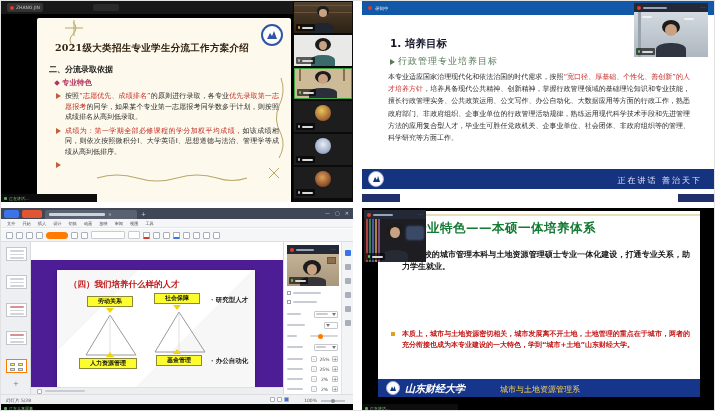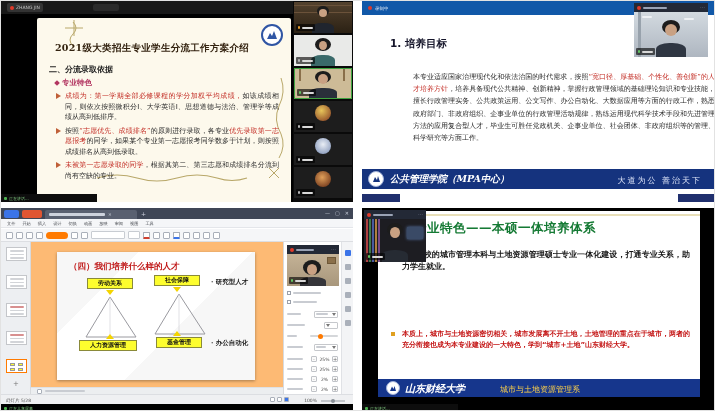--- a/index.html
+++ b/index.html
@@ -41,42 +41,42 @@
   .tile { position:absolute; left:1px; width:58px; height:31px; background:#1d1d1d; overflow:hidden; }
   .avatar { position:absolute; left:50%; top:4px; transform:translateX(-50%); width:16px; height:16px; border-radius:50%; }
   .statusline { position:absolute; left:0; bottom:0; height:8px; background:#0d0d0d; display:flex; align-items:center; gap:2px; padding:0 3px; font-size:4px; color:#7ec87e; }
   .statusdot { width:3px; height:3px; border-radius:1px; background:#4caf50; }
   
   .tr { left:361px; top:0; width:354px; height:201px; background:#fff; }
   .tr-strip { position:absolute; left:0; top:0; right:0; height:14px; background:#1158a8; display:flex; align-items:center; gap:3px; padding:0 6px; color:#e8eef8; font-size:4.5px; }
   .tr-head { position:absolute; left:28px; top:36px; font-size:10.5px; font-weight:bold; color:#15152a; }
   .tr-subhead { position:absolute; left:28px; top:54px; font-size:9px; color:#567a58; letter-spacing:1px; display:flex; align-items:center; gap:3px; }
   .tr-subarrow { width:0; height:0; border-left:5px solid #567a58; border-top:3px solid transparent; border-bottom:3px solid transparent; }
-  .tr-para { position:absolute; left:26px; top:70px; width:302px; font-size:7px; line-height:12.2px; text-align:justify;margin-left:25px; }
+  .tr-para { position:absolute; left:26px; top:70px; width:302px; font-size:7px; line-height:12.2px; text-align:justify; }
   .tr-footer { position:absolute; left:0; right:0; top:168px; height:20px; background:#15337e; }
   .tr-footer-dept { position:absolute; left:28px; top:4px; font-size:9.5px; font-weight:bold; font-style:italic; color:#fff; font-family:"DejaVu Serif", serif; }
   .tr-footer-motto { position:absolute; right:14px; top:6px; font-size:8px; color:#dfe6fa; letter-spacing:2px; font-family:"DejaVu Serif", serif; }
   .tr-cornertab { position:absolute; bottom:0; width:38px; height:8px; background:#20306e; }
   .tr-cam { position:absolute; left:272px; top:2px; width:74px; height:54px; background:#10131a; }
   .tr-cam-video { position:absolute; left:0; top:9px; right:0; bottom:0; background:linear-gradient(180deg,#d3dae0,#aeb6c0); overflow:hidden; }
   
   .bl { left:0; top:207px; width:352px; height:204px; background:#fff; }
   .bl-titlebar { position:absolute; left:0; top:0; right:0; height:11px; background:#3f4656; }
   .bl-tab-home { position:absolute; left:3px; top:2px; width:15px; height:8px; border-radius:2px; background:#3b74e8; }
   .bl-tab-red { position:absolute; left:21px; top:2px; width:20px; height:8px; border-radius:2px; background:#e05532; }
   .bl-tab-doc { position:absolute; left:44px; top:2px; width:92px; height:9px; border-radius:2px 2px 0 0; background:#596070; display:flex; align-items:center; gap:3px; padding:0 4px; color:#cdd2dc; font-size:4.5px; }
   .bl-plus { position:absolute; left:140px; top:2px; color:#c9cedb; font-size:6px; }
   .bl-winctl { position:absolute; right:4px; top:2px; display:flex; gap:5px; color:#c6ccd8; font-size:5px; }
   .bl-menurow { position:absolute; left:0; top:11px; right:0; height:9px; background:#f5f6f8; border-bottom:1px solid #e4e6ea; display:flex; align-items:center; gap:7px; padding-left:6px; font-size:4.2px; color:#474a50; }
   .bl-toolrow { position:absolute; left:0; top:21px; right:0; height:13px; background:#f5f6f8; border-bottom:1px solid #dcdee2; display:flex; align-items:center; gap:3px; padding:0 5px; }
   .ticon { width:7px; height:7px; border:1px solid #aab0ba; border-radius:1px; background:#fff; }
   .bl-thumbs { position:absolute; left:0; top:34px; width:30px; height:152px; background:#edeff2; border-right:1px solid #d8dadd; }
   .thumb { position:absolute; left:5px; width:21px; height:14px; background:#fff; border:1px solid #c4c6ca; }
   .thumb .bar { display:block; margin:2px auto 0; width:14px; height:1.5px; background:#d2d4d8; }
-  .bl-canvas { position:absolute; left:30px; top:34px; width:252px; height:145px; background:#fdba74; }
+  .bl-canvas { position:absolute; left:30px; top:52px; width:252px; height:145px; background:#4c1d95; }
   .bl-slide { position:absolute; left:26px; top:10px; width:198px; height:128px; background:#fff; box-shadow:0 1px 3px rgba(0,0,0,.35); }
   .bl-slide-title { position:absolute; left:12px; top:9px; font-size:8.5px; font-weight:bold; color:#c01818; }
   .ybox { position:absolute; background:#fdfd2e; border:1px solid #8a8a3a; font-size:6px; font-weight:bold; color:#111; display:flex; align-items:center; justify-content:center; }
   .yarrow-down { position:absolute; width:0; height:0; border-top:5px solid #f4d400; border-left:4px solid transparent; border-right:4px solid transparent; }
   .yarrow-up { position:absolute; width:0; height:0; border-bottom:5px solid #f4d400; border-left:4px solid transparent; border-right:4px solid transparent; }
   .talent { position:absolute; font-size:6.5px; font-weight:bold; color:#1a1a1a; }
   .bl-notesbar { position:absolute; left:30px; top:179px; width:252px; height:7px; background:#eceef0; border-top:1px solid #dfe1e4; display:flex; align-items:center; gap:3px; padding:0 6px; }
   .bl-panel { position:absolute; left:282px; top:34px; width:58px; height:152px; background:#fff; border-left:1px solid #d8dadd; }
   .prow { position:absolute; left:3px; right:3px; height:8px; display:flex; align-items:center; gap:2px; }
   .pselect { margin-left:auto; width:24px; height:7px; border:1px solid #c6c8cc; border-radius:1px; display:flex; align-items:center; justify-content:space-between; padding:0 1px; }
@@ -138,29 +138,28 @@
       </div>
       <div class="tl-title">2021级大类招生专业学生分流工作方案介绍</div>
       <div class="tl-section">二、分流录取依据</div>
       <div class="tl-sub">
         <span class="tl-diamond"></span>
         <span>专业特色</span>
       </div>
       <div class="tl-bullets">
         <div class="tl-bullet">
           <span class="tl-arrow"></span>
-          <span><span class="seg-red">成绩为：第一学期全部必修课程的学分加权平均成绩，</span><span class="seg-dark">如该成绩相同，则依次按照微积分Ⅰ、大学英语Ⅰ、思想道德与法治、管理学等成绩从高到低排序。</span></span>
+          <span><span class="seg-dark">按照</span><span class="seg-red">“志愿优先、成绩排名”</span><span class="seg-dark">的原则进行录取，各专业</span><span class="seg-red">优先录取第一志愿报考</span><span class="seg-dark">的同学，如果某个专业第一志愿报考同学数多于计划，则按照成绩排名从高到低录取。</span></span>
         </div>
         <div class="tl-bullet">
           <span class="tl-arrow"></span>
-          <span><span class="seg-dark">按照</span><span class="seg-red">“志愿优先、成绩排名”</span><span class="seg-dark">的原则进行录取，各专业</span><span class="seg-red">优先录取第一志愿报考</span><span class="seg-dark">的同学，如果某个专业第一志愿报考同学数多于计划，则按照成绩排名从高到低录取。</span></span>
+          <span><span class="seg-red">成绩为：第一学期全部必修课程的学分加权平均成绩，</span><span class="seg-dark">如该成绩相同，则依次按照微积分Ⅰ、大学英语Ⅰ、思想道德与法治、管理学等成绩从高到低排序。</span></span>
         </div>
         <div class="tl-bullet">
           <span class="tl-arrow"></span>
-          <span><span class="seg-red">未被第一志愿录取的同学</span><span class="seg-dark">，根据其第二、第三志愿和成绩排名分流到尚有空缺的专业。</span></span>
         </div>
       </div>
     </div>
 
     <div class="tl-sidebar">
       <div class="tile" style="top:1px; background:linear-gradient(180deg,#54422e,#2b2114);">
         <div class="abs" style="left:0;top:3px;width:58px;height:1px;background:#6b523a;"></div>
         <div class="abs" style="left:0;top:10px;width:58px;height:1px;background:#6b523a;"></div>
         <div class="hair" style="left:23px;top:4px;width:12px;height:10px;"></div>
         <div class="head" style="left:25px;top:7px;width:8px;height:8px;"></div>
@@ -218,30 +217,33 @@
       <span>正在讲话...</span>
     </div>
   </div>
 
   <div class="q tr">
     <div class="tr-strip">
       <span class="reddot"></span>
       <span>录制中</span>
     </div>
     <div class="tr-head">1. 培养目标</div>
+    <div class="tr-subhead">
+      <span class="tr-subarrow"></span>
+      <span>行政管理专业培养目标</span>
+    </div>
     <div class="tr-para"><span class="seg-dark">本专业适应国家治理现代化和依法治国的时代需求，按照</span><span class="seg-red">“宽口径、厚基础、个性化、善创新”的人才培养方针</span><span class="seg-dark">，培养具备现代公共精神、创新精神，掌握行政管理领域的基础理论知识和专业技能，擅长行政管理实务、公共政策运用、公文写作、办公自动化、大数据应用等方面的行政工作，熟悉政府部门、非政府组织、企事业单位的行政管理活动规律，熟练运用现代科学技术手段和先进管理方法的应用复合型人才，毕业生可胜任党政机关、企事业单位、社会团体、非政府组织等的管理、科学研究等方面工作。</span></div>
 
     <div class="tr-footer">
       <div class="logo-circle abs" style="left:6px;top:2px;width:16px;height:16px;border:1px solid #9fb0d8;">
         <svg width="9" height="8">
             <path d="M1,7 L3,2 L5,5 L6,1 L8,7 Z" fill="#15337e"></path>
           </svg>
       </div>
-      <div class="tr-footer-dept">公共管理学院（MPA中心）</div>
-      <div class="tr-footer-motto">大道为公 善治天下</div>
+      <div class="tr-footer-motto">正在讲话 善治天下</div>
     </div>
     <div class="tr-cornertab" style="left:0;"></div>
     <div class="tr-cornertab" style="right:0;"></div>
 
     <div class="tr-cam">
       <div class="camhead">
         <span class="reddot"></span>
         <span class="bar"></span>
         <span class="dots">⋯</span>
       </div>

